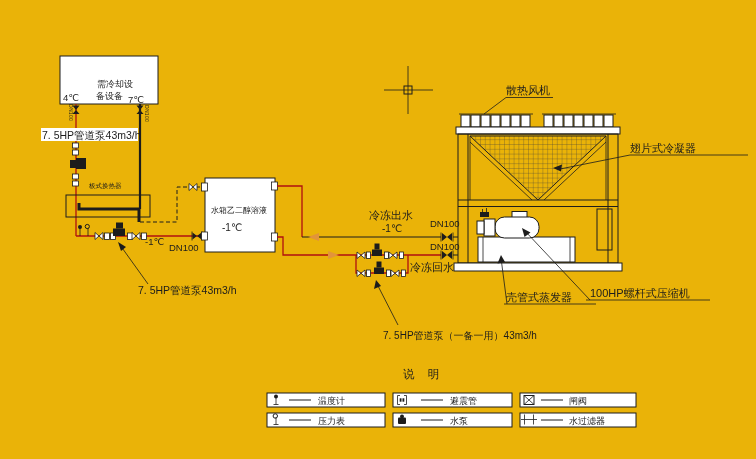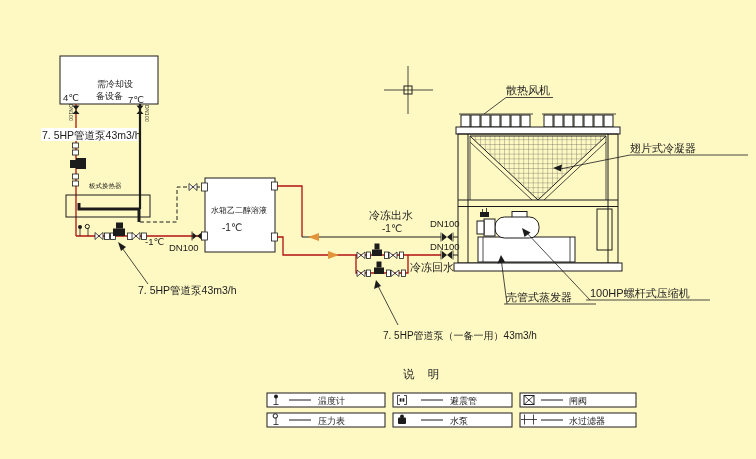--- a/index.html
+++ b/index.html
@@ -1,16 +1,16 @@
 <!DOCTYPE html>
 <html><head>
 <meta charset="utf-8">
 <style>
   html,body{margin:0;padding:0;background:#fff;}
-  .stage{position:relative;width:756px;height:459px;background:#fef9c3;overflow:hidden;}
+  .stage{position:relative;width:756px;height:459px;background:#eab308;overflow:hidden;}
   svg text{font-family:"Liberation Sans","DejaVu Sans",sans-serif;fill:#1c1c1c;}
   .t5{font-size:5px;letter-spacing:.3px;}
   .t7{font-size:6.5px;}
   .t8{font-size:8px;}
   .t9{font-size:9px;}
   .t95{font-size:9.5px;}
   .t10{font-size:10px;}
   .t105{font-size:10.5px;}
   .t11{font-size:11px;}
   .title{font-size:11.5px;letter-spacing:5px;}

